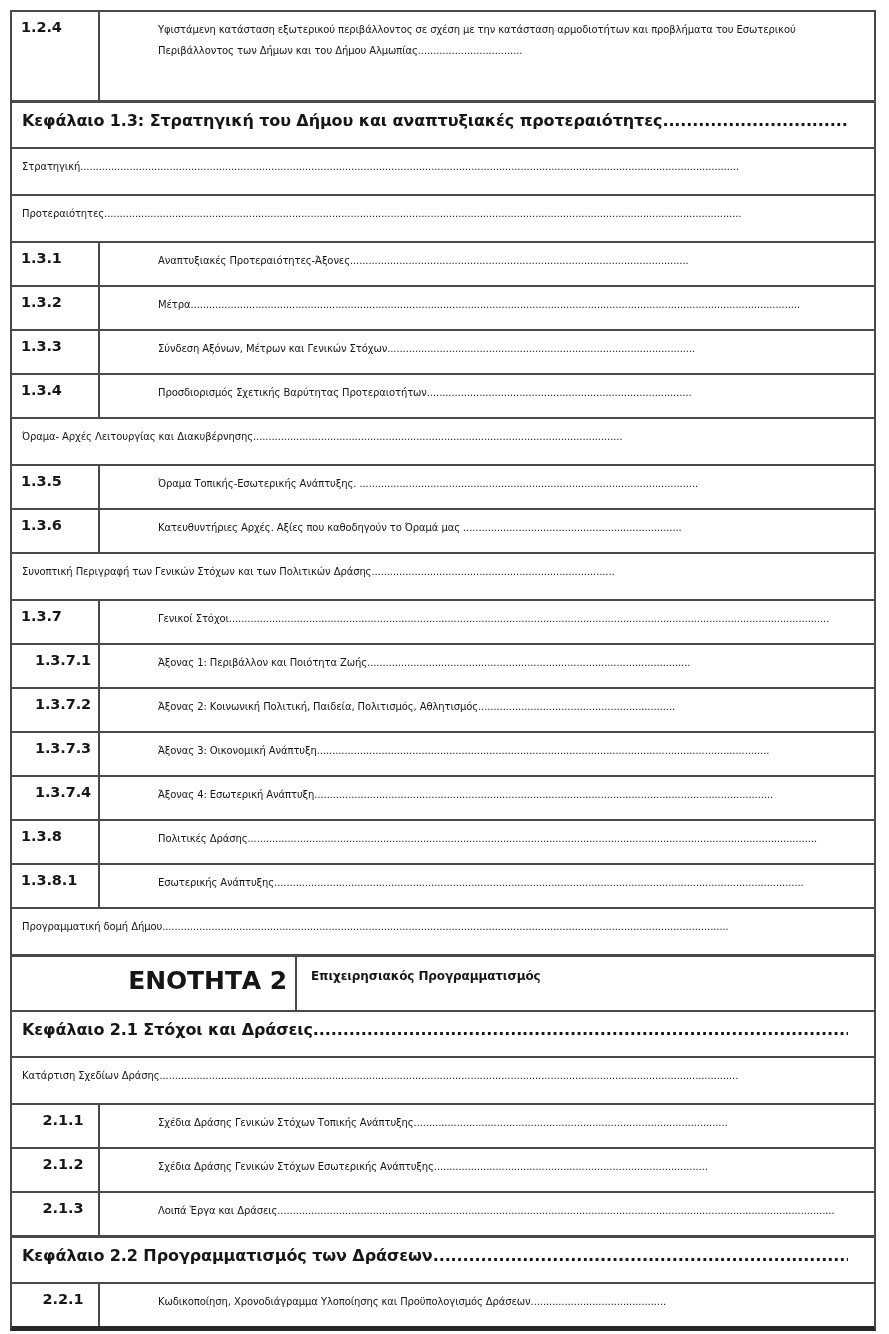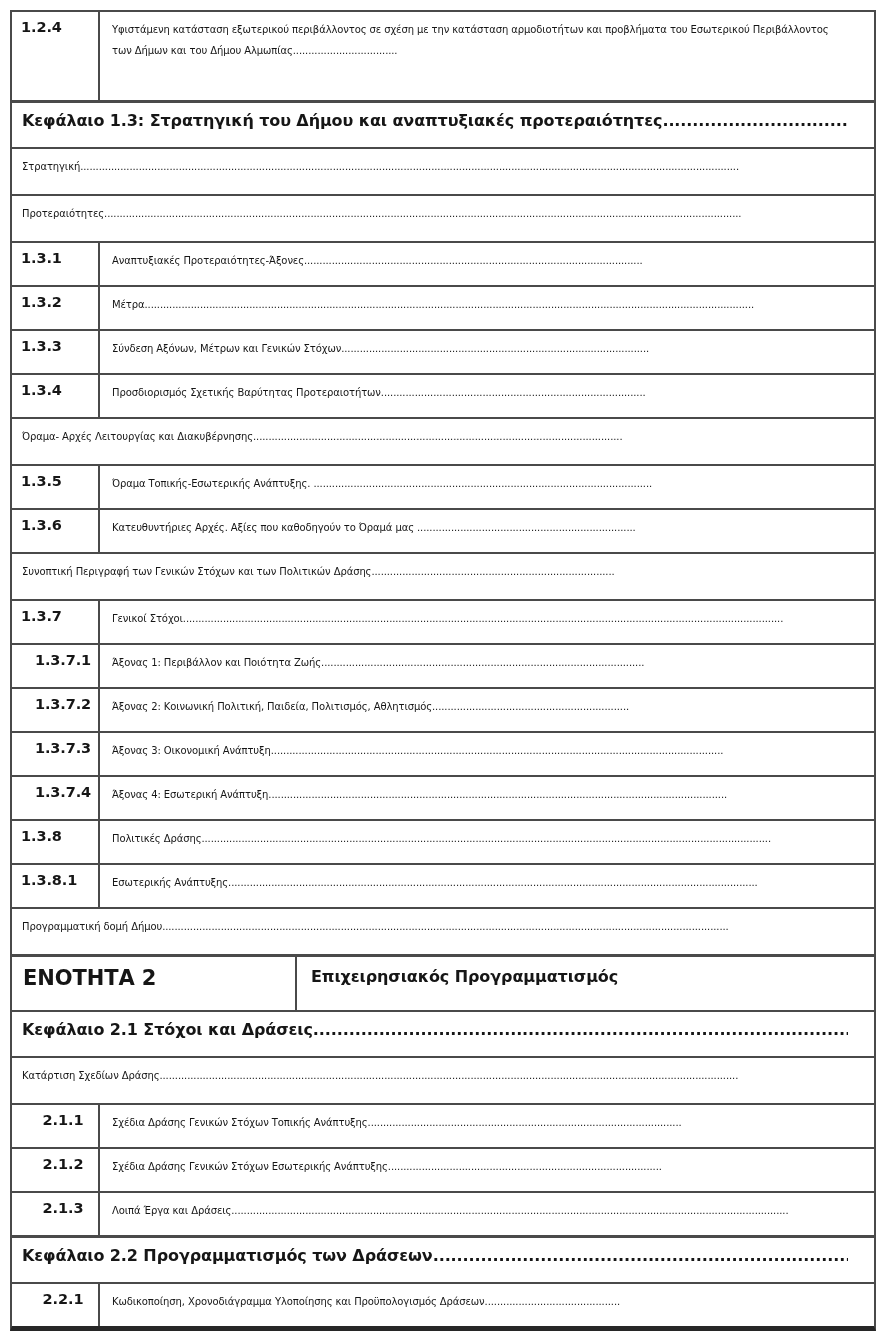--- a/index.html
+++ b/index.html
@@ -10,29 +10,29 @@
   .row{display:flex;border-top:2px solid #4a4a4a;align-items:stretch;}
   .row:first-child{border-top:none;}
   .bt3{border-top-width:3px;}
   .num{flex:0 0 88px;width:88px;box-sizing:border-box;border-right:2px solid #4a4a4a;
        padding:7px 4px 0 9px;font-size:14.5px;font-weight:bold;letter-spacing:-0.1px;}
   .center .num{text-align:center;padding-left:16px;padding-right:0;}
   .txt{flex:1 1 auto;min-width:0;box-sizing:border-box;padding:7px 26px 0 12px;
        font-size:10px;letter-spacing:-0.1px;line-height:21px;}
   .line{display:block;overflow:hidden;white-space:nowrap;}
   .wrap .line{white-space:normal;}
-  .r-item{min-height:42px;}
+  .r-item{min-height:42px;gap:46px;}
   .r-tall{min-height:88px;}
   .r-plain{min-height:45px;}
   .r-sec{min-height:44px;}
   .r-sec .txt{font-weight:bold;font-size:16px;padding-left:10px;}
   .r-plain .txt{padding-left:10px;}
   .r-enot{min-height:53px;}
-  .r-enot .num{flex:0 0 285px;width:285px;font-size:21px;font-weight:bold;padding:9px 8px 0 11px;text-align:left;}
-  .r-enot .txt{font-weight:bold;font-size:16px;padding-top:9px;padding-left:14px;}
+  .r-enot .num{flex:0 0 285px;width:285px;font-size:25px;font-weight:bold;padding:9px 8px 0 11px;text-align:right;}
+  .r-enot .txt{font-weight:bold;font-size:12px;padding-top:9px;padding-left:14px;}
 </style>
 </head>
 <body>
 
 <div class="page">
   <div class="toc">
 
     <div class="row r-item r-tall wrap">
       <div class="num">
           <span class="line">1.2.4</span>

